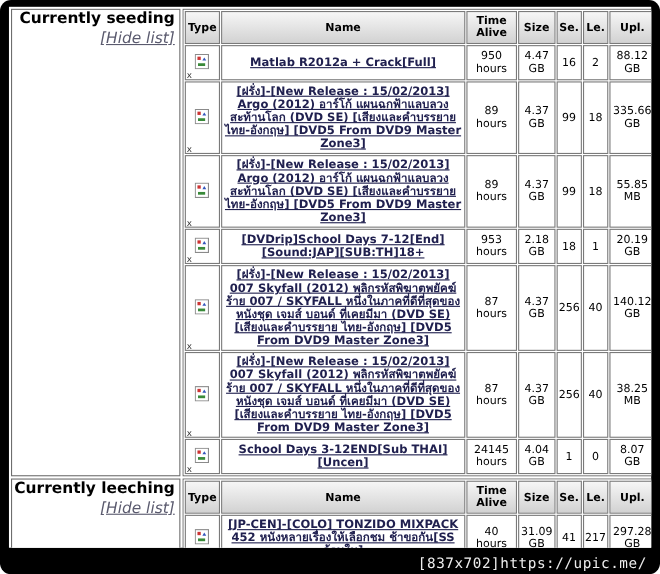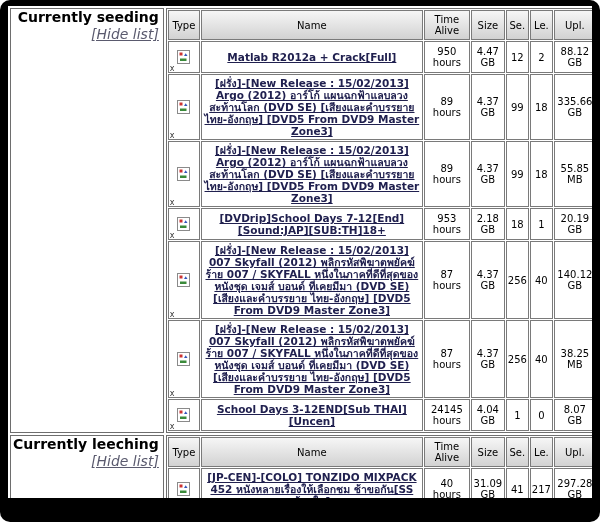--- a/index.html
+++ b/index.html
@@ -46,21 +46,21 @@
   }
   table.data-table th, table.data-table td{
     border:1px solid #7a7a7a;
     font-size:10px;color:#000;
     text-align:center;vertical-align:middle;
     padding:2px 1px;
     overflow:hidden;
   }
   table.data-table th{
     background:linear-gradient(#f6f6f6,#d2d2d2);
-    font-weight:normal;font-size:10px;line-height:11px;
+    font-weight:bold;font-size:10px;line-height:11px;
     padding:3px 1px;
   }
   th.col-type{width:28px;}
   th.col-name{width:218px;}
   th.col-time{width:42px;}
   th.col-size{width:30px;}
   th.col-se{width:19px;}
   th.col-le{width:19px;}
   th.col-upl{width:38px;}
   th.col-downl{width:30px;}
@@ -115,21 +115,21 @@
                   <tr>
                     <td class="td-type"><span class="ticon"><svg width="13" height="14" viewBox="0 0 13 14">
                           <rect x="0.5" y="0.5" width="12" height="13" fill="#ffffff" stroke="#8a8a8a"></rect>
                           <rect x="2.5" y="2.5" width="3" height="3" fill="#cc3333"></rect>
                           <path d="M7 6 L10.5 6 L8.7 3.2 Z" fill="#3355bb"></path>
                           <rect x="3" y="8.5" width="6.5" height="2.5" fill="#3a8a3a"></rect>
                         </svg></span><span class="altx">x</span></td>
                     <td class="td-name"><a class="tlink">Matlab R2012a + Crack[Full]</a></td>
                     <td class="td-num">950 hours</td>
                     <td class="td-num">4.47 GB</td>
-                    <td class="td-num">12</td>
+                    <td class="td-num">16</td>
                     <td class="td-num">2</td>
                     <td class="td-num">88.12 GB</td>
                     <td class="td-num">0.00 kB</td>
                   </tr>
                   <tr>
                     <td class="td-type"><span class="ticon"><svg width="13" height="14" viewBox="0 0 13 14">
                           <rect x="0.5" y="0.5" width="12" height="13" fill="#ffffff" stroke="#8a8a8a"></rect>
                           <rect x="2.5" y="2.5" width="3" height="3" fill="#cc3333"></rect>
                           <path d="M7 6 L10.5 6 L8.7 3.2 Z" fill="#3355bb"></path>
                           <rect x="3" y="8.5" width="6.5" height="2.5" fill="#3a8a3a"></rect>
@@ -256,13 +256,14 @@
                     <td class="td-num">297.28 GB</td>
                     <td class="td-num">18.48 GB</td>
                   </tr>
                 </tbody>
             </table>
           </td>
         </tr>
       </tbody>
     </table>
   </div>
+  <div class="caption">[837x702]https://upic.me/</div>
 </div>
 
 </body></html>

